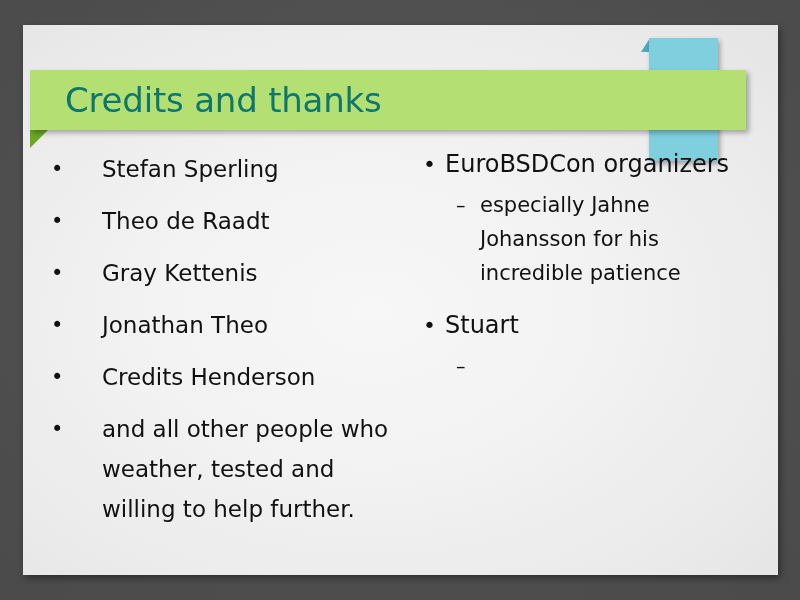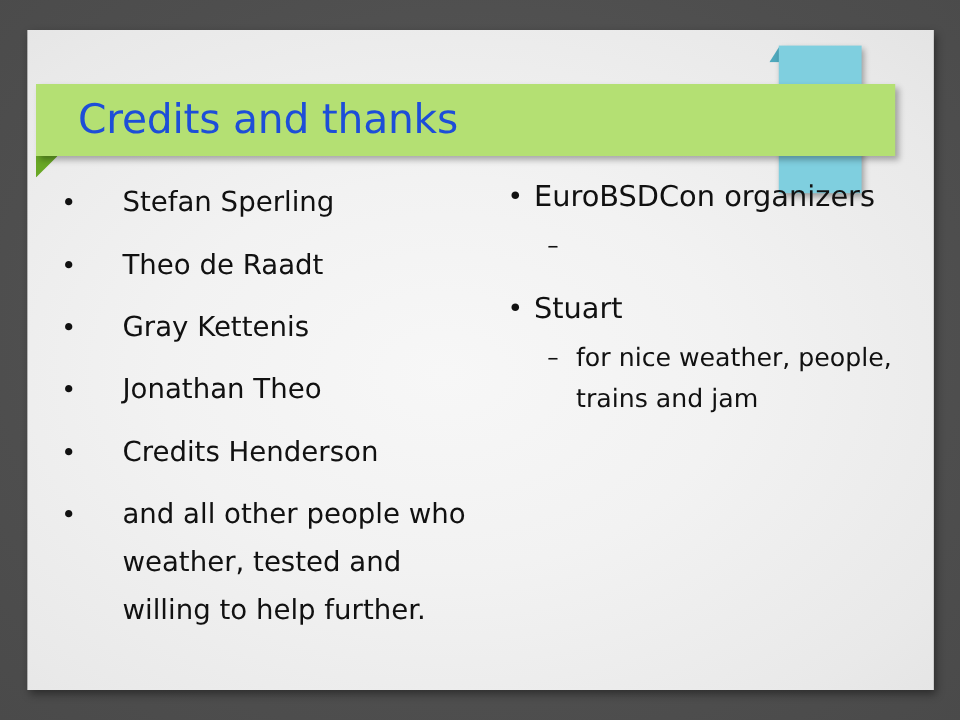--- a/index.html
+++ b/index.html
@@ -61,21 +61,21 @@
     left:7px; top:105px;
     width:18px; height:18px;
     background:#69a825;
     z-index:3;
     clip-path:polygon(0 0, 100% 0, 0 100%);
   }
   #slide-title {
     margin-left:35px;
     font-size:34px;
     font-weight:400;
-    color:#1d4ed8;
+    color:#0f766e;
     letter-spacing:-0.2px;
     white-space:nowrap;
     line-height:1;
   }
 
   
   #content {
     position:absolute;
     left:0; top:118px;
     width:755px; height:430px;
@@ -182,31 +182,32 @@
 
     <div class="column" id="right-column">
 
       <div class="group">
         <div class="bullet-item lvl1">
           <span class="bullet-mark">•</span>
           <span class="bullet-text">EuroBSDCon organizers</span>
         </div>
         <div class="bullet-item lvl2">
           <span class="bullet-mark">–</span>
+          <span class="bullet-text">especially Jahne
+Johansson for his
+incredible patience</span>
         </div>
       </div>
 
       <div class="group">
         <div class="bullet-item lvl1">
           <span class="bullet-mark">•</span>
           <span class="bullet-text">Stuart</span>
         </div>
         <div class="bullet-item lvl2">
           <span class="bullet-mark">–</span>
-          <span class="bullet-text">for nice weather, people,
-trains and jam</span>
         </div>
       </div>
 
     </div>
 
   </div>
 </div>
 
 </body></html>

